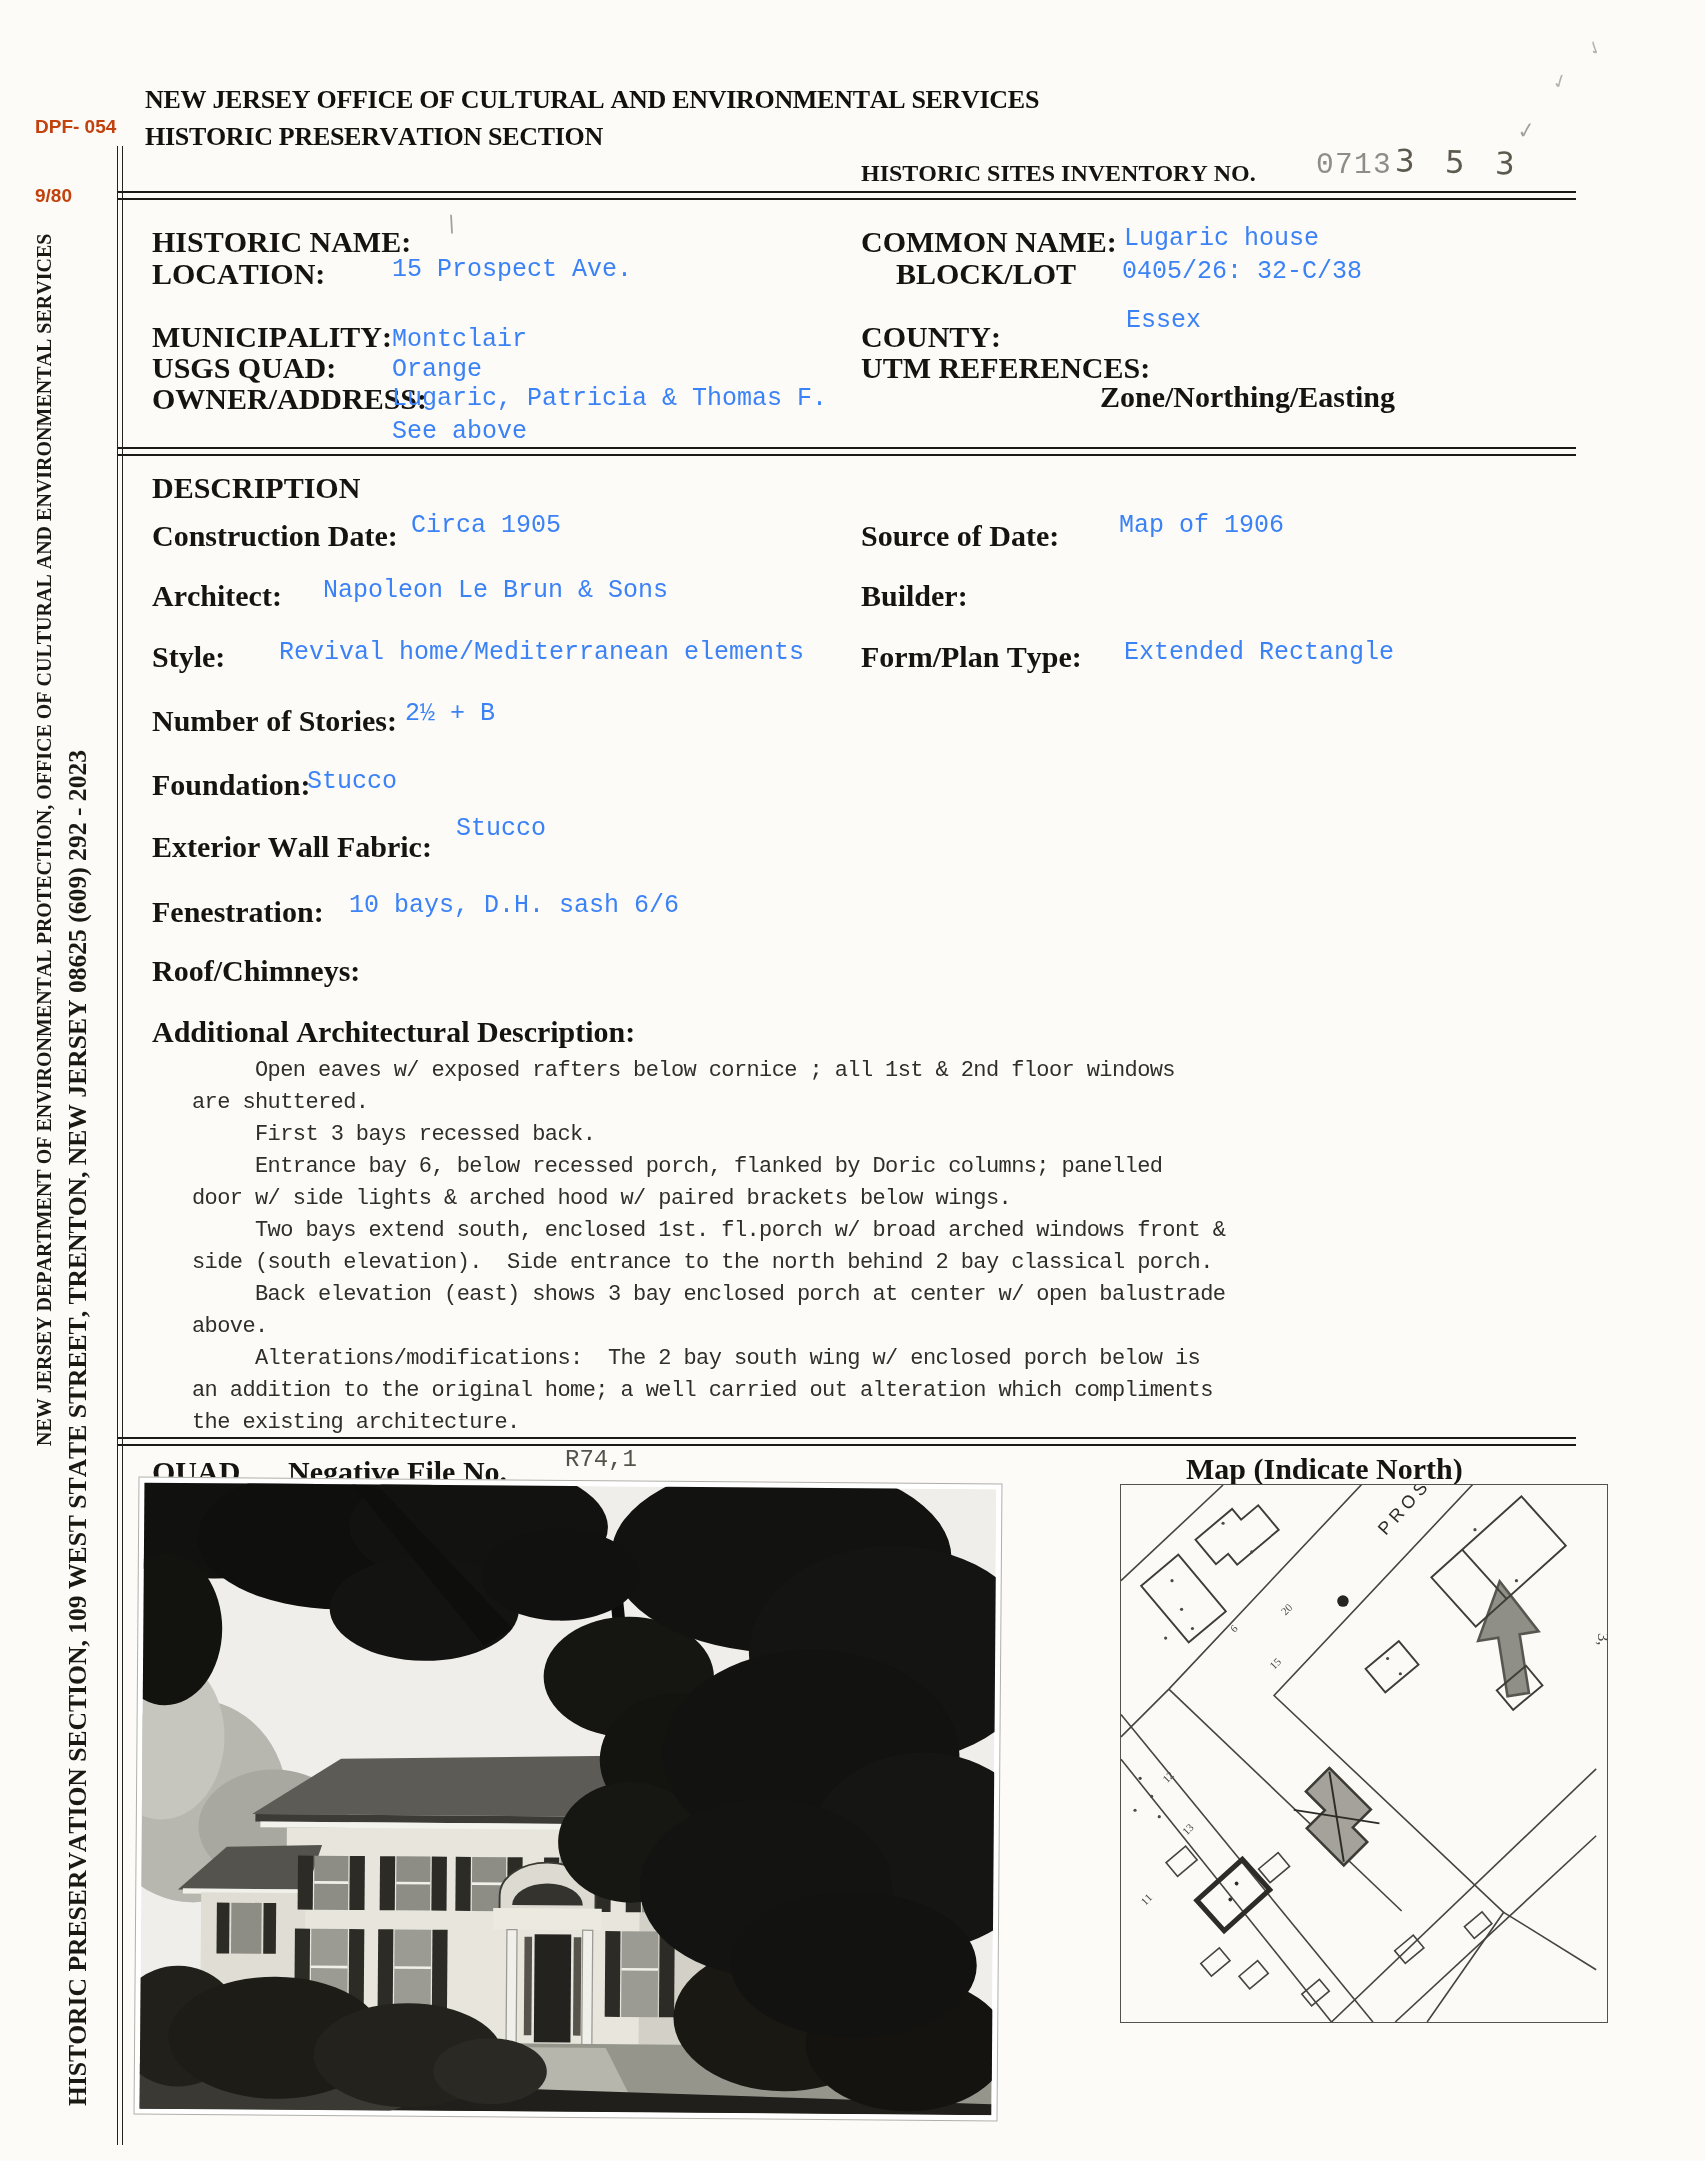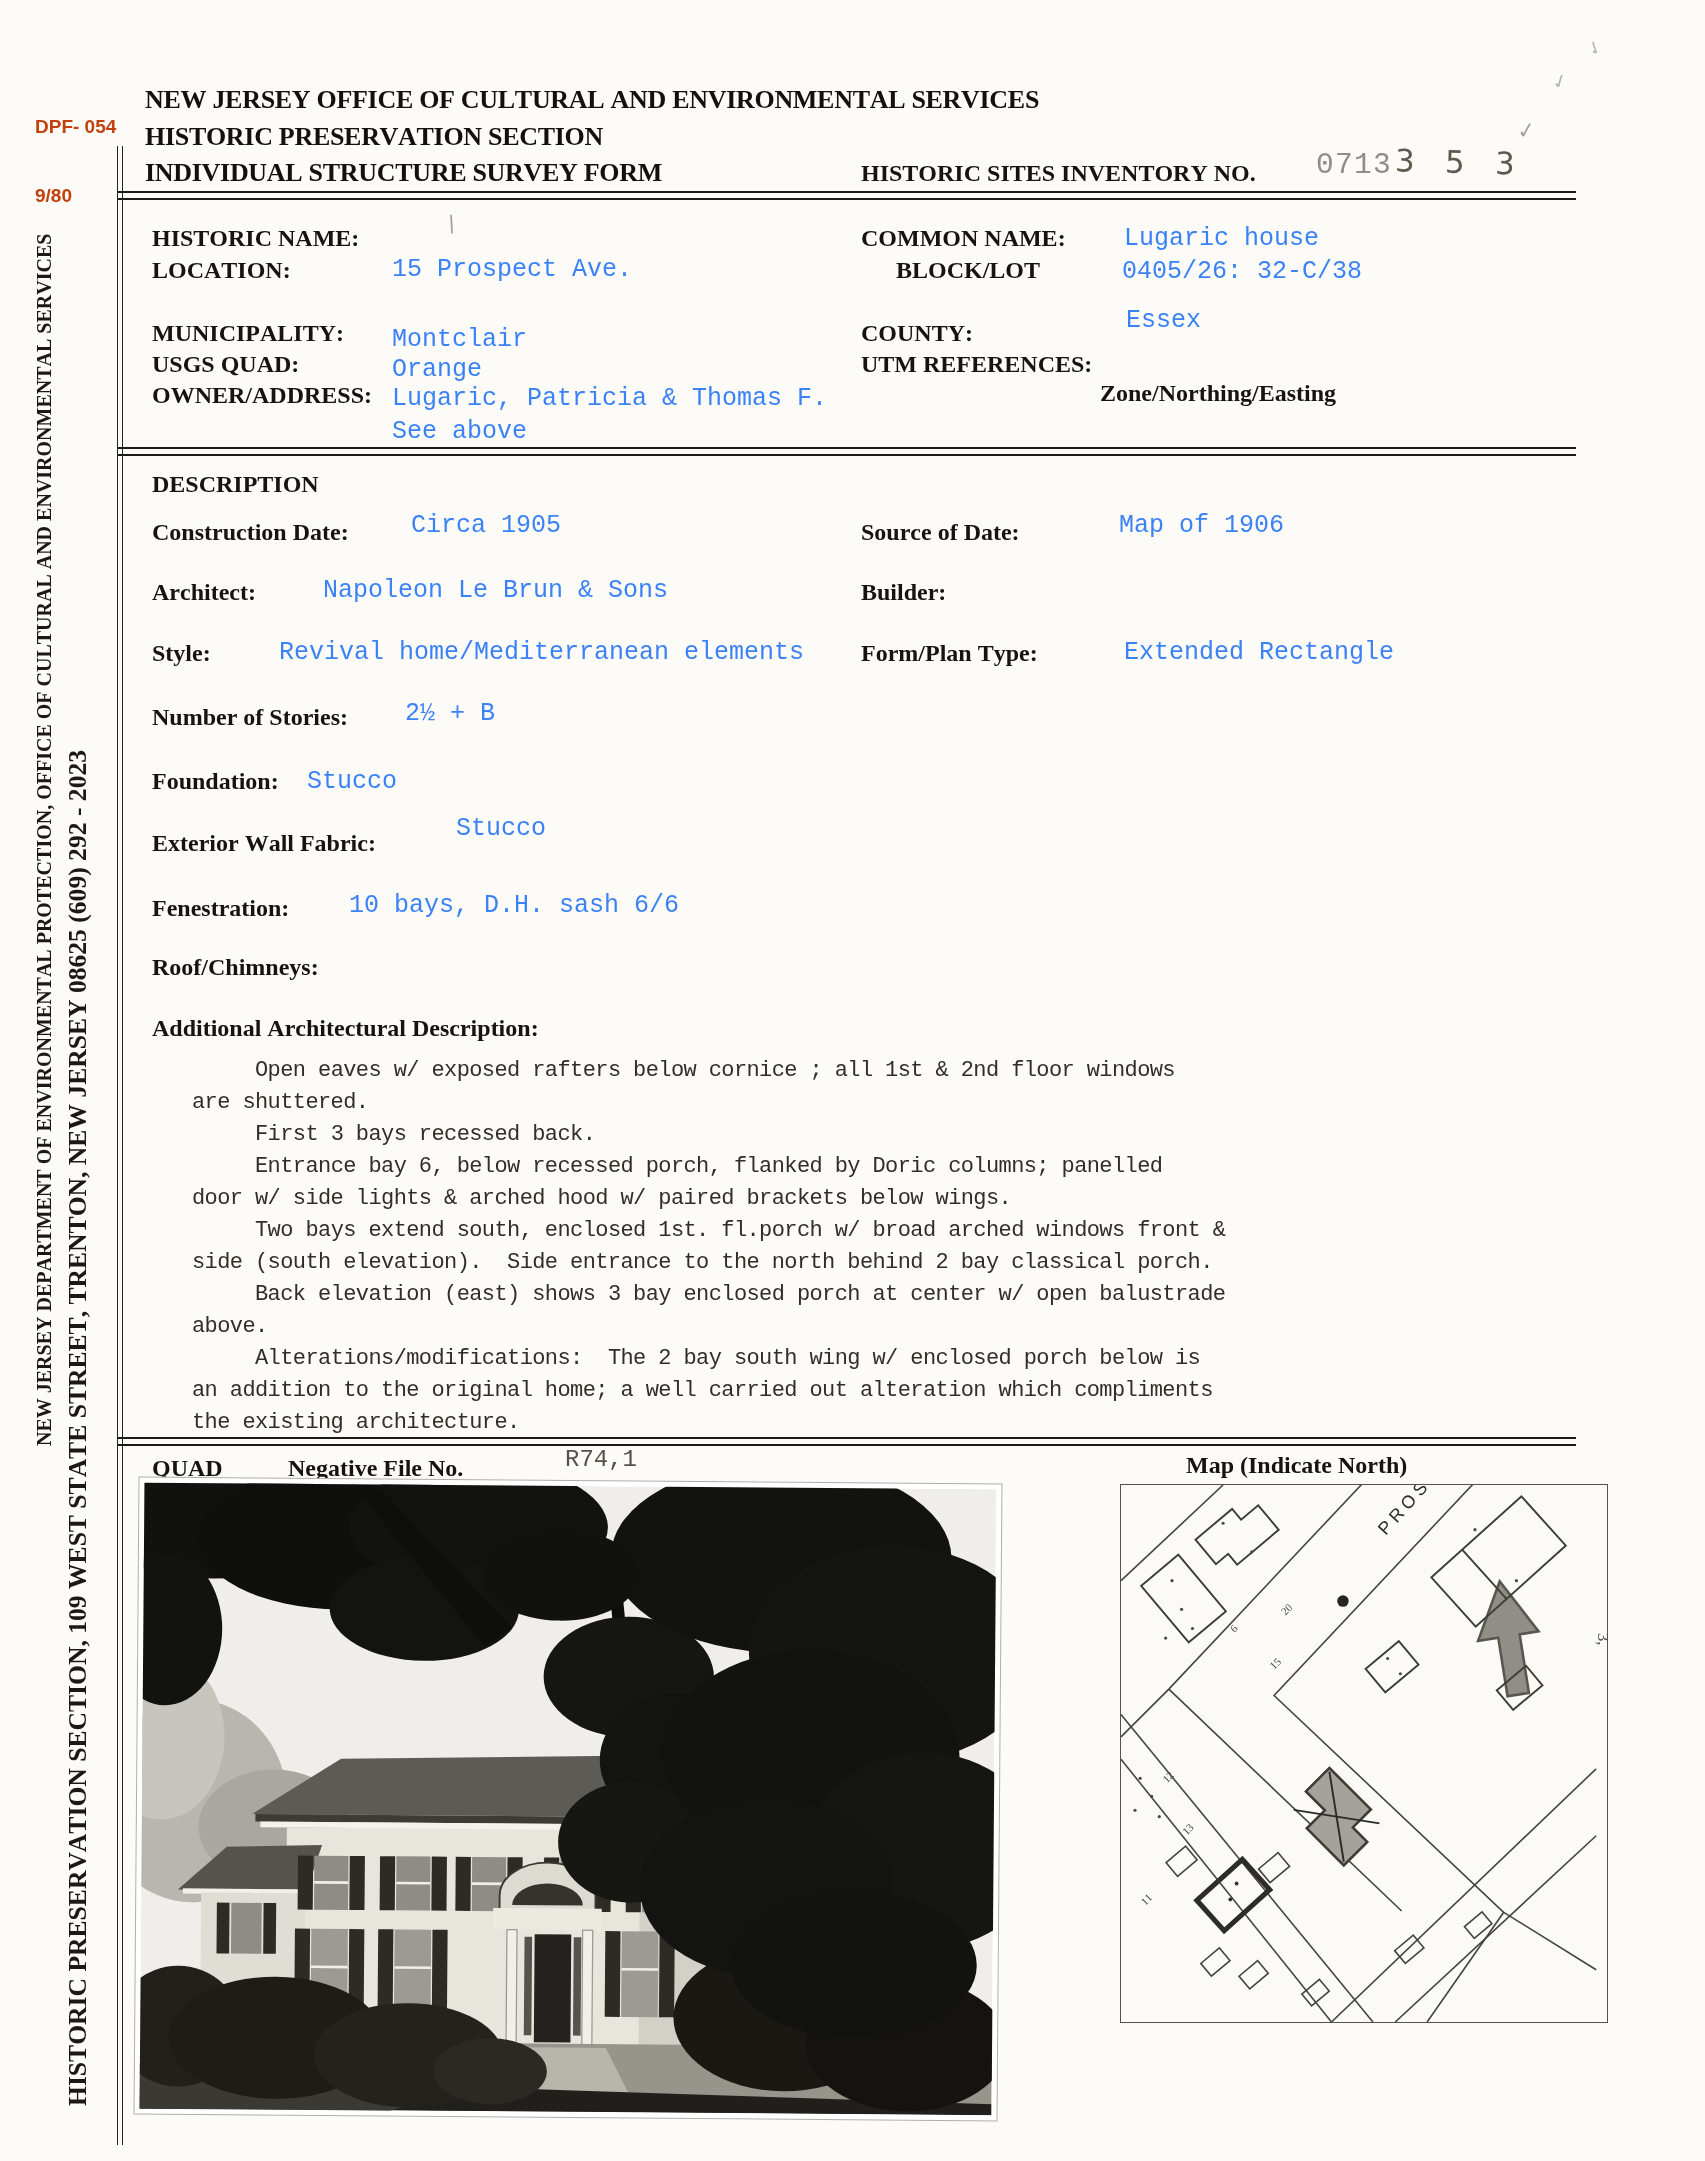--- a/index.html
+++ b/index.html
@@ -1,19 +1,19 @@
 <!DOCTYPE html>
 <html style="font-size:10.2px"><head>
 <meta charset="utf-8">
 <style>
   html,body{margin:0;padding:0;background:#d8d7d3;}
   .page{position:relative;width:1706px;height:2161px;background:#fcfbf8;overflow:hidden;
         font-kerning:none;}
   .abs{position:absolute;}
-  .lab{font-family:"Liberation Serif",serif;font-weight:700;color:#17140f;font-size:24px;white-space:nowrap;}
+  .lab{font-family:"Liberation Serif",serif;font-weight:700;color:#17140f;font-size:30px;white-space:nowrap;}
   .hdr{font-family:"Liberation Serif",serif;font-weight:700;color:#14110c;font-size:26px;white-space:nowrap;letter-spacing:-0.3px;}
   .val{font-family:"Liberation Mono",monospace;color:#3b82f6;font-size:25px;white-space:nowrap;}
   .corner{font-family:"Liberation Sans",sans-serif;font-weight:700;color:#c2410c;font-size:19px;line-height:23px;white-space:pre;}
   .vert{font-family:"Liberation Serif",serif;font-weight:700;color:#1c1913;white-space:nowrap;
         transform:rotate(-90deg);transform-origin:0 0;}
   .hrule{border-top:2.6px solid #1c1a16;border-bottom:2.6px solid #1c1a16;height:4.5px;background:transparent;}
   .vrule{width:3.8px;border-left:1.9px solid #24221d;border-right:1.3px solid #24221d;background:transparent;}
   .para{font-family:"Liberation Mono",monospace;color:#312e28;font-size:22px;line-height:32px;
         white-space:pre-wrap;width:1152px;letter-spacing:-0.6px;}
   .mark{font-family:"DejaVu Sans",sans-serif;color:#a3a29a;}
@@ -27,21 +27,20 @@
 
 <div class="page">
 
   <div class="abs corner" style="left:35px;top:69px;">
     <div>DPF- 054</div>
     <div>9/80</div>
   </div>
 
   <div class="abs hdr" style="left:145px;top:85px;">NEW JERSEY OFFICE OF CULTURAL AND ENVIRONMENTAL SERVICES</div>
   <div class="abs hdr" style="left:145px;top:122px;">HISTORIC PRESERVATION SECTION</div>
-  <div class="abs hdr" style="left:145px;top:158px;">INDIVIDUAL STRUCTURE SURVEY FORM</div>
   <div class="abs lab" style="left:861px;top:160px;font-size:24px;">HISTORIC SITES INVENTORY NO.</div>
   <div class="abs" style="left:1316px;top:144px;">
     <span class="stamp">0713</span>
     <span class="handnum">3 5 3</span>
   </div>
   <div class="abs mark" style="left:1517px;top:118px;font-size:22px;transform:rotate(-8deg);">✓</div>
   <div class="abs mark" style="left:1552px;top:70px;font-size:19px;transform:rotate(-20deg);color:#b3b2ab;">✓</div>
   <div class="abs mark" style="left:1587px;top:37px;font-size:18px;transform:rotate(-55deg);color:#b3b2ab;">✓</div>
 
   <div class="abs hrule" style="left:118px;top:191px;width:1458px;"></div>

